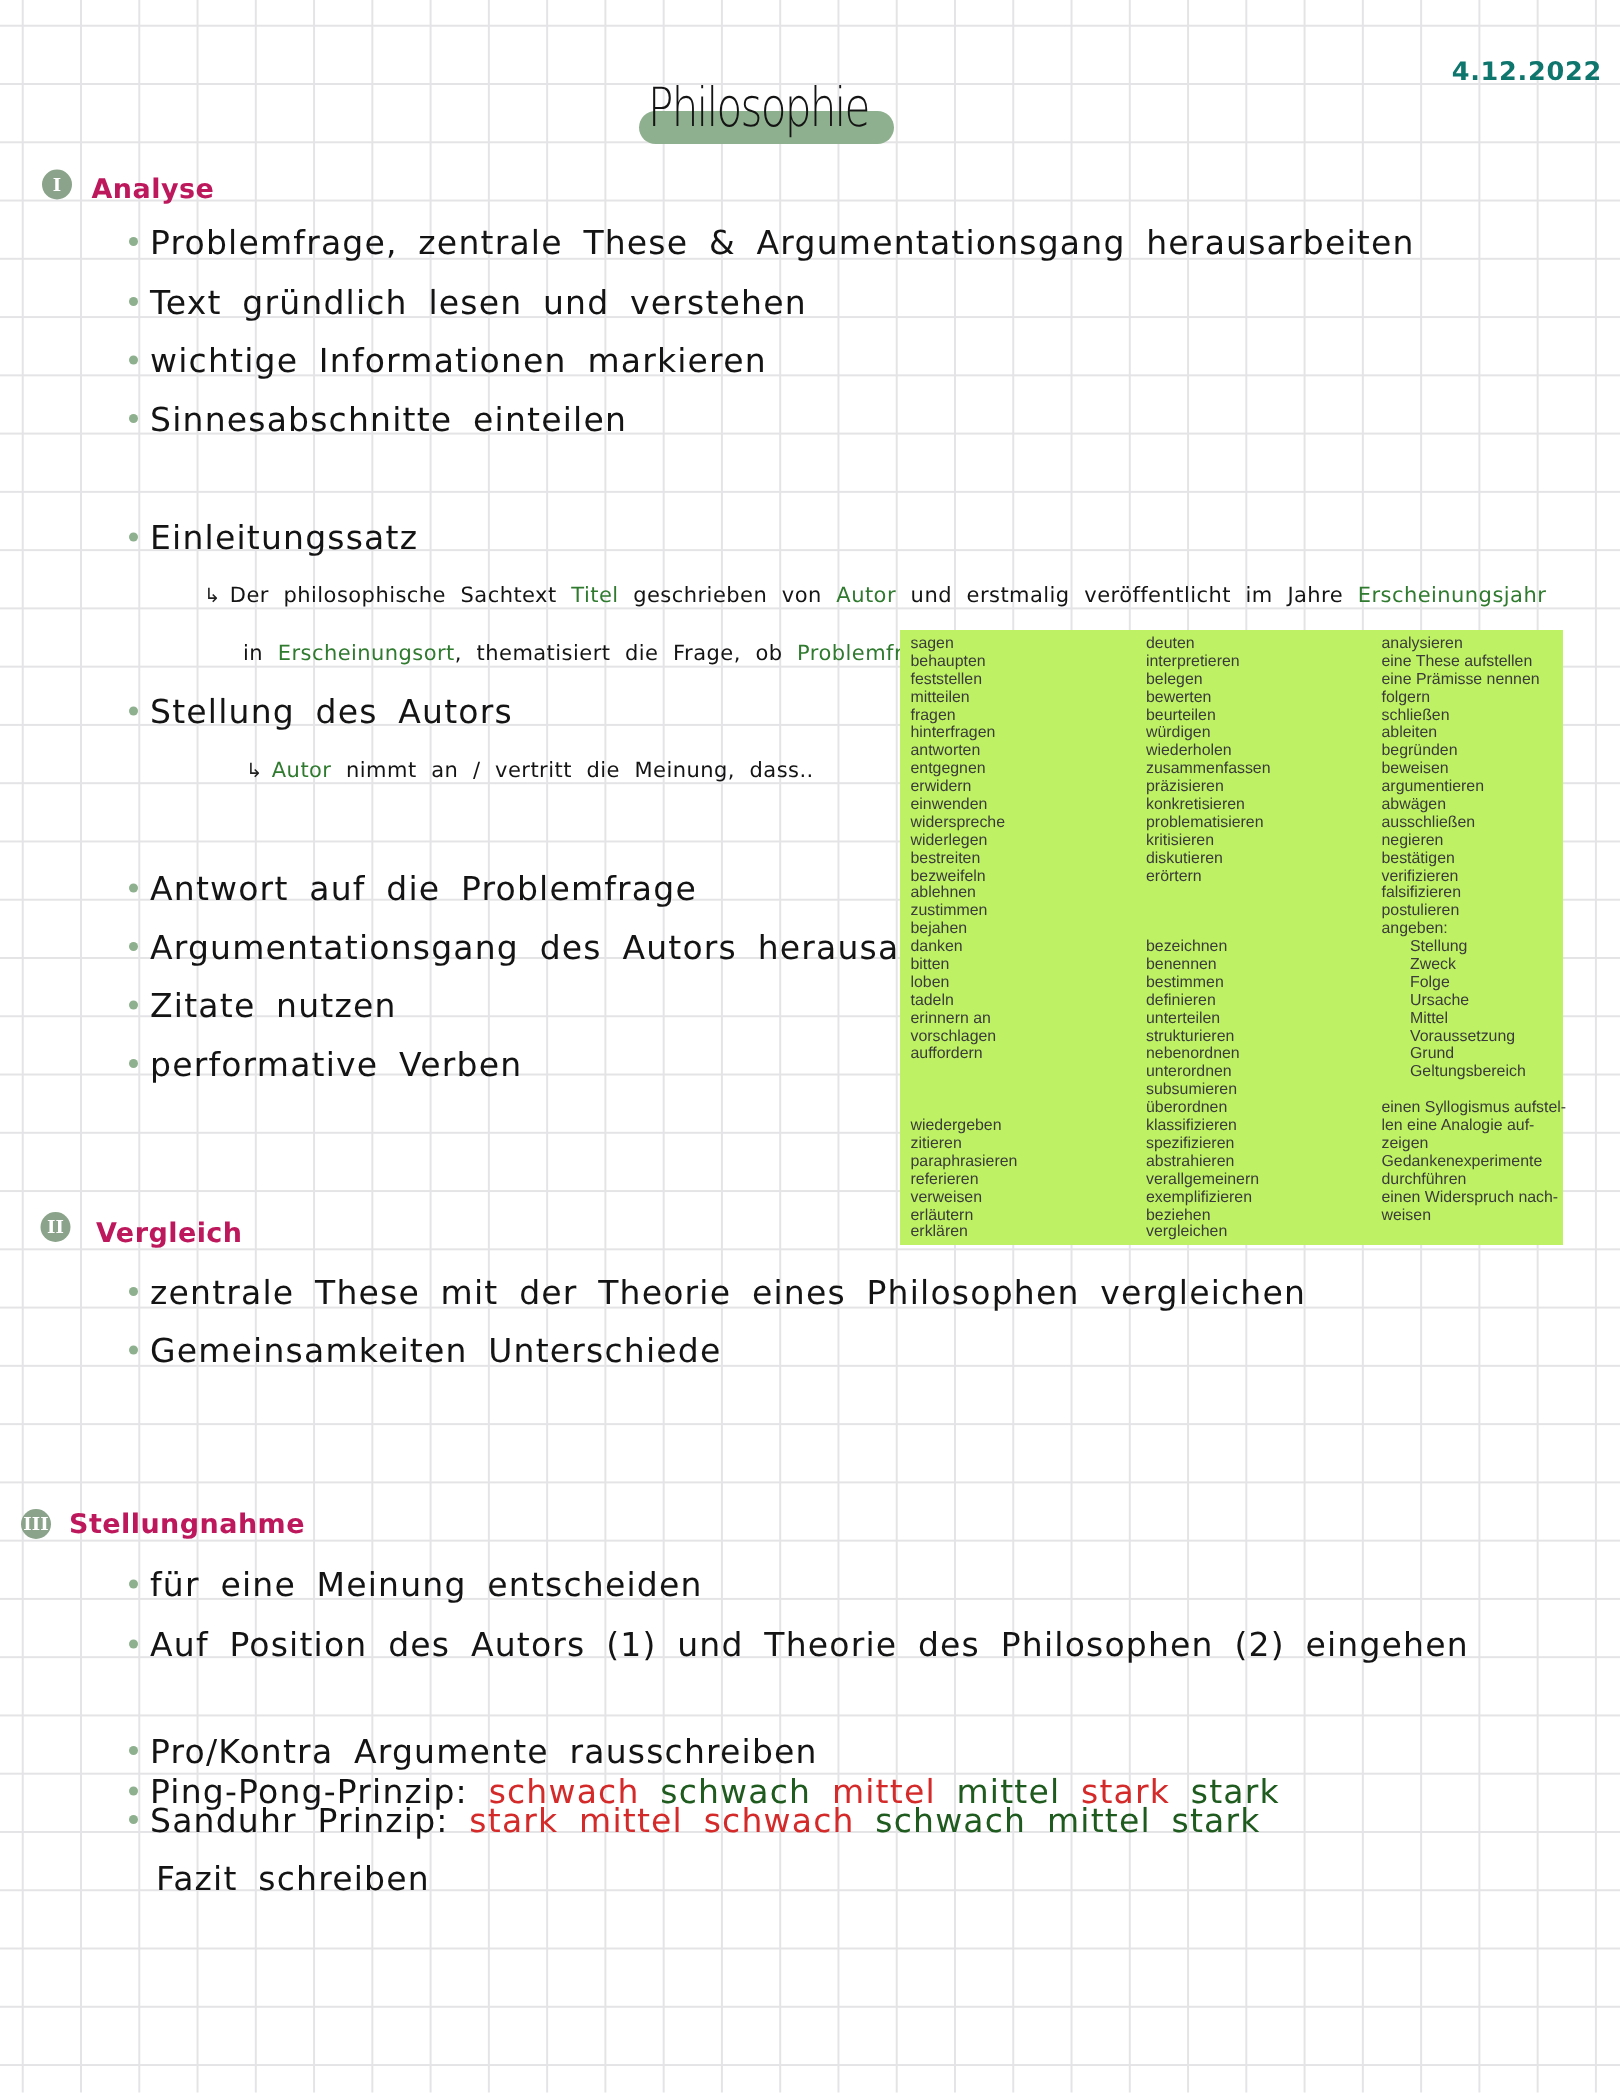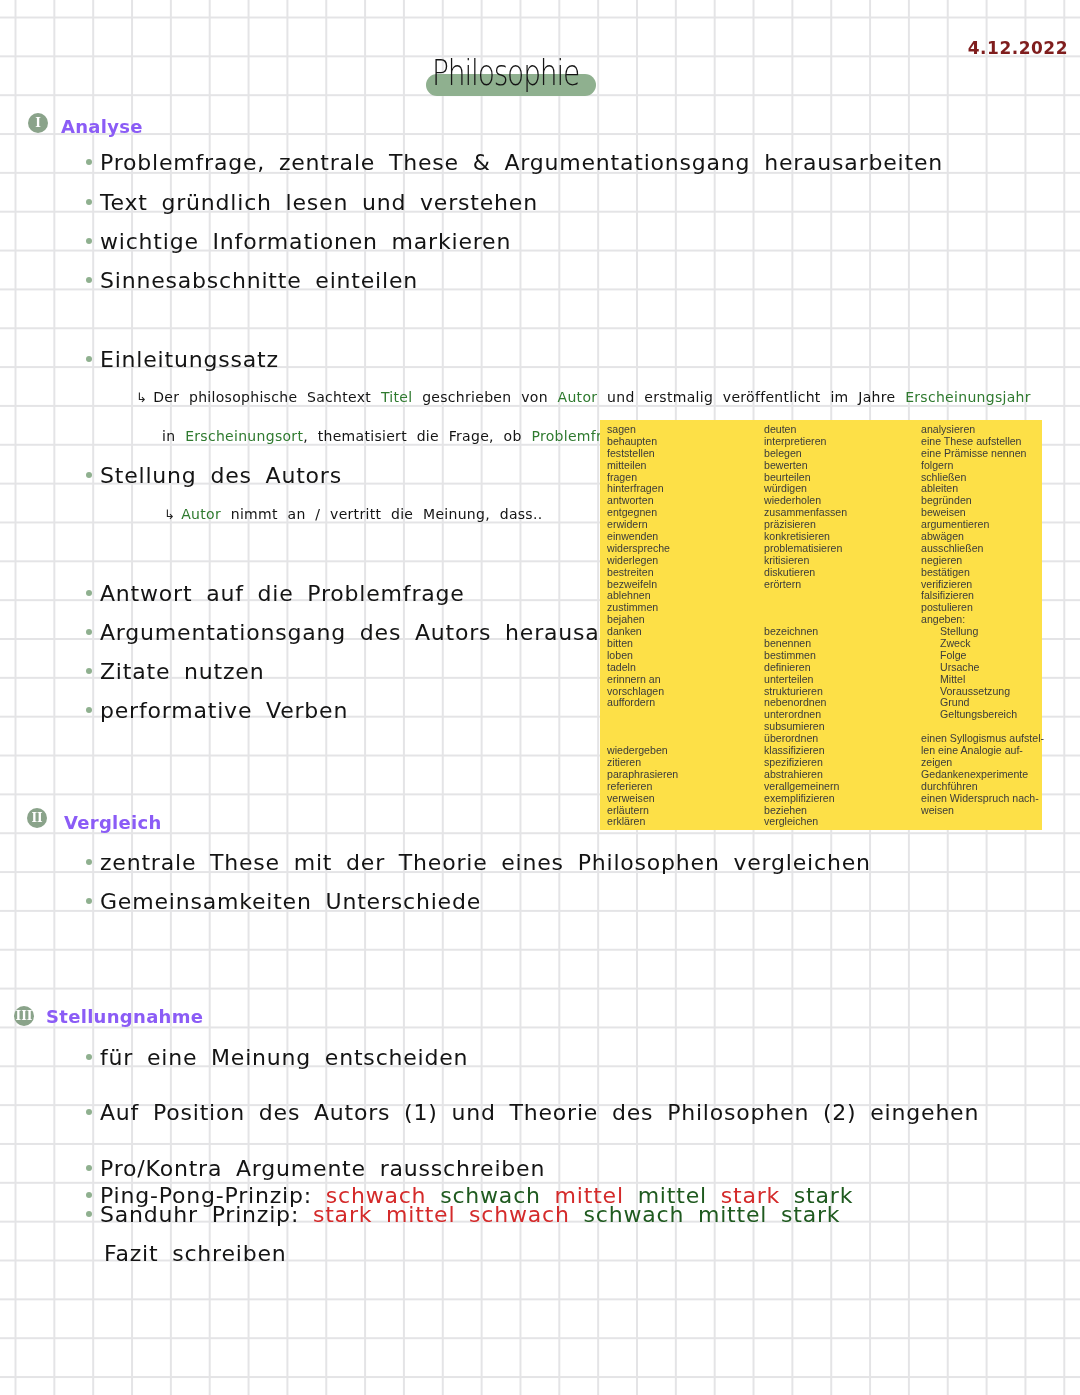--- a/index.html
+++ b/index.html
@@ -21,47 +21,47 @@
   .title-hl {
     position: absolute; left: 0; top: 22px; width: 170px; height: 22px;
     background: #8fb08f; border-radius: 11px;
   }
   .title-text {
     position: absolute; left: 6px; top: 0; font-family: "DejaVu Sans", sans-serif;
     font-size: 36px; letter-spacing: -1.5px; color: #141414; font-weight: 300;
     transform: scaleX(0.78); transform-origin: left top;
   }
   .date {
-    right: 12px; top: 38px; font-size: 17px; color: #7f1d1d;
+    right: 12px; top: 38px; font-size: 17px; color: #0f766e;
     font-family: "DejaVu Sans", sans-serif; font-weight: bold; letter-spacing: 0.5px;
   }
 
   
   .badge {
     width: 20px; height: 20px; border-radius: 50%; background: #8aa38a;
     color: #fff; font-size: 12px; font-weight: bold; text-align: center; line-height: 20px;
     font-family: "DejaVu Serif", serif;
   }
-  .sec-title { font-size: 18px; color: #8b5cf6; font-weight: bold; letter-spacing: 0.3px; }
+  .sec-title { font-size: 18px; color: #be185d; font-weight: bold; letter-spacing: 0.3px; }
 
   
   .bullet { font-size: 22px; color: #141414; letter-spacing: 0.8px; word-spacing: 6px; }
   .bullet .dot {
     display: inline-block; width: 6px; height: 6px; border-radius: 50%;
     background: #8fb08f; margin-right: 8px; vertical-align: middle; position: relative; top: -2px;
   }
   .sub { font-size: 14px; color: #141414; letter-spacing: 0.3px; word-spacing: 5px; margin-left: 24px; }
   .arrow { display: inline-block; margin-right: 6px; color: #222; font-size: 13px; }
   .green { color: #2f7a2f; }
   .dgreen { color: #1f5a1f; }
   .red { color: #d42a2a; }
 
   
   .verbs {
-    left: 600px; top: 420px; width: 442px; height: 410px; background: #fde047;
+    left: 600px; top: 420px; width: 442px; height: 410px; background: #bef264;
     font-family: "Liberation Sans", sans-serif; font-size: 10.6px; color: #3b3b3b; line-height: 11.9px;
   }
   .vcol { position: absolute; top: 4px; }
   .vcol div { height: 11.9px; white-space: nowrap; }
   .vcol .indent { padding-left: 19px; }
 </style>
 </head>
 <body>
 
 <div class="abs title-wrap">
@@ -201,17 +201,17 @@
 </div>
 
 <div class="abs badge" style="left:27px;top:808px;">II</div>
 <div class="abs sec-title" style="left:64px;top:812px;">Vergleich</div>
 <div class="abs bullet" style="left:86px;top:850px;text-align:center;"><span class="dot"></span><span>zentrale These mit der Theorie eines Philosophen vergleichen</span></div>
 <div class="abs bullet" style="left:86px;top:889px;"><span class="dot"></span><span>Gemeinsamkeiten Unterschiede</span></div>
 
 <div class="abs badge" style="left:14px;top:1006px;">III</div>
 <div class="abs sec-title" style="left:46px;top:1006px;">Stellungnahme</div>
 <div class="abs bullet" style="left:86px;top:1045px;"><span class="dot"></span><span>für eine Meinung entscheiden</span></div>
-<div class="abs bullet" style="left:86px;top:1085px;margin-top:15px;"><span class="dot"></span><span>Auf Position des Autors (1) und Theorie des Philosophen (2) eingehen</span></div>
+<div class="abs bullet" style="left:86px;top:1085px;"><span class="dot"></span><span>Auf Position des Autors (1) und Theorie des Philosophen (2) eingehen</span></div>
 <div class="abs bullet" style="left:86px;top:1156px;"><span class="dot"></span><span>Pro/Kontra Argumente rausschreiben</span></div>
 <div class="abs bullet" style="left:86px;top:1163px;margin-top:20px;"><span class="dot"></span><span>Ping-Pong-Prinzip:</span> <span id="pp"><span class="red">schwach </span><span class="dgreen">schwach </span><span class="red">mittel </span><span class="dgreen">mittel </span><span class="red">stark </span><span class="dgreen">stark</span></span></div>
 <div class="abs bullet" style="left:86px;top:1202px;"><span class="dot"></span><span>Sanduhr Prinzip:</span> <span id="su"><span class="red">stark </span><span class="red">mittel </span><span class="red">schwach </span><span class="dgreen">schwach </span><span class="dgreen">mittel </span><span class="dgreen">stark</span></span></div>
 <div class="abs bullet" style="left:104px;top:1241px;">Fazit schreiben</div>
 
 </body></html>

